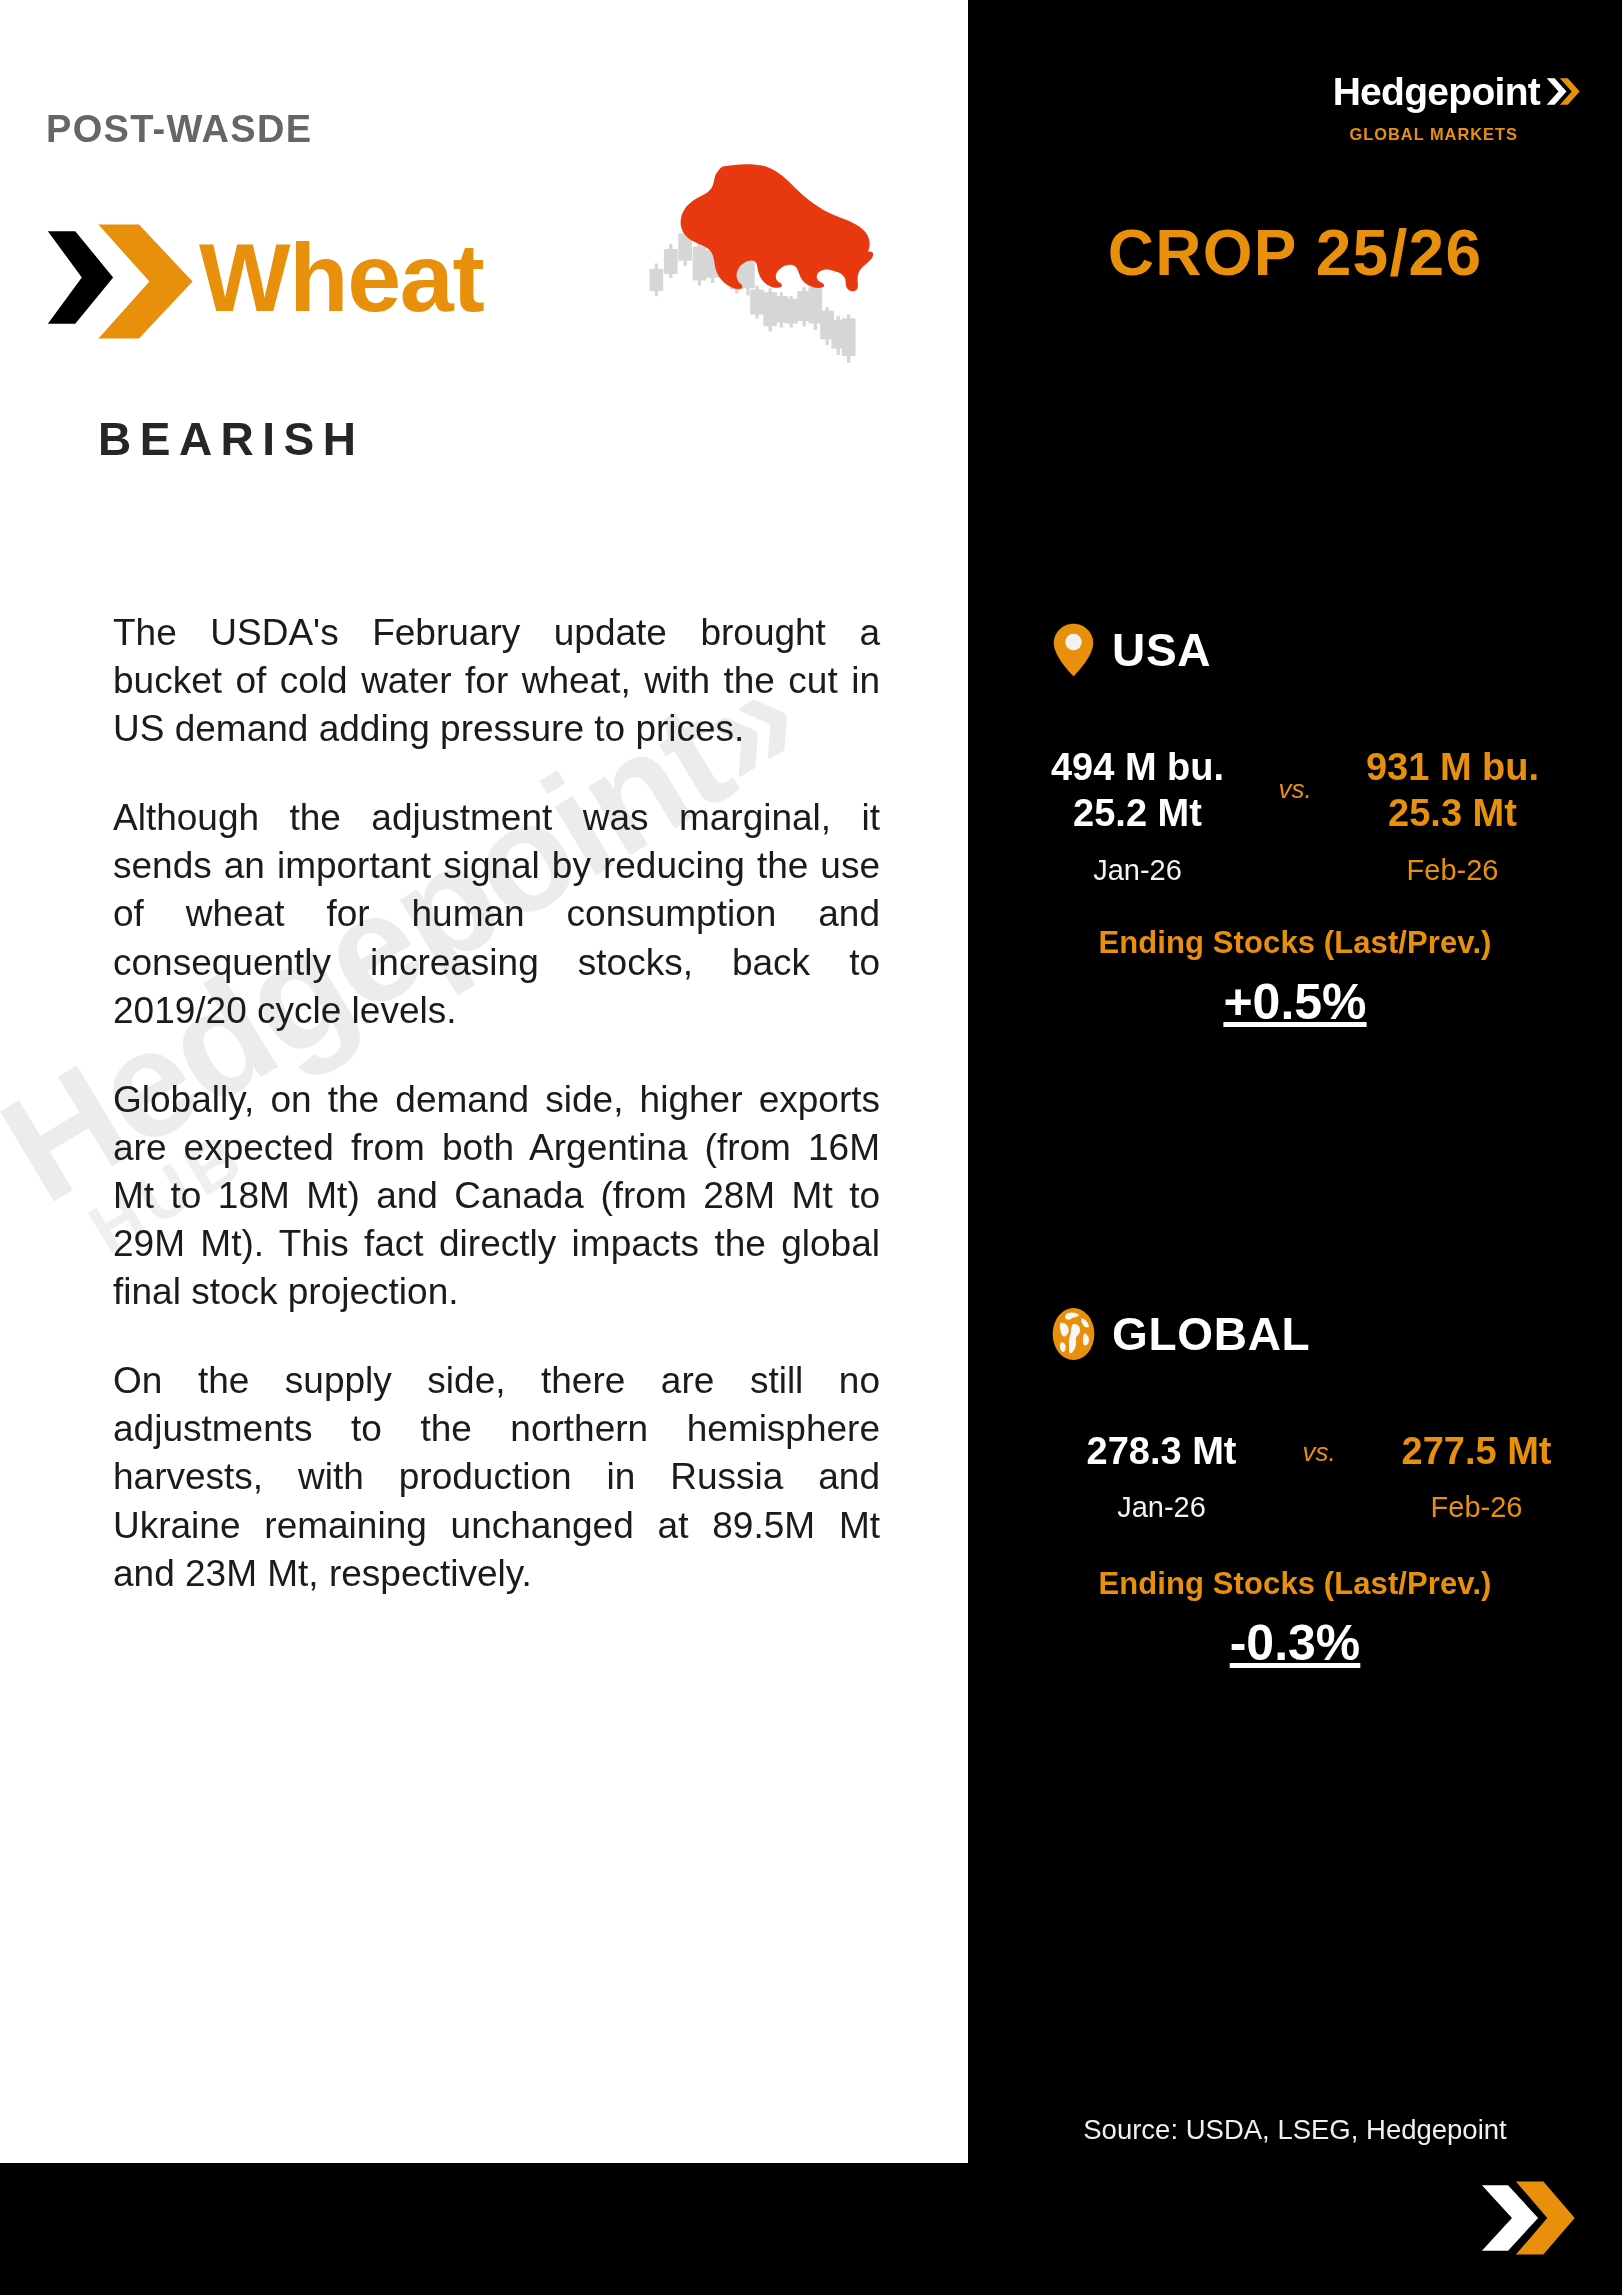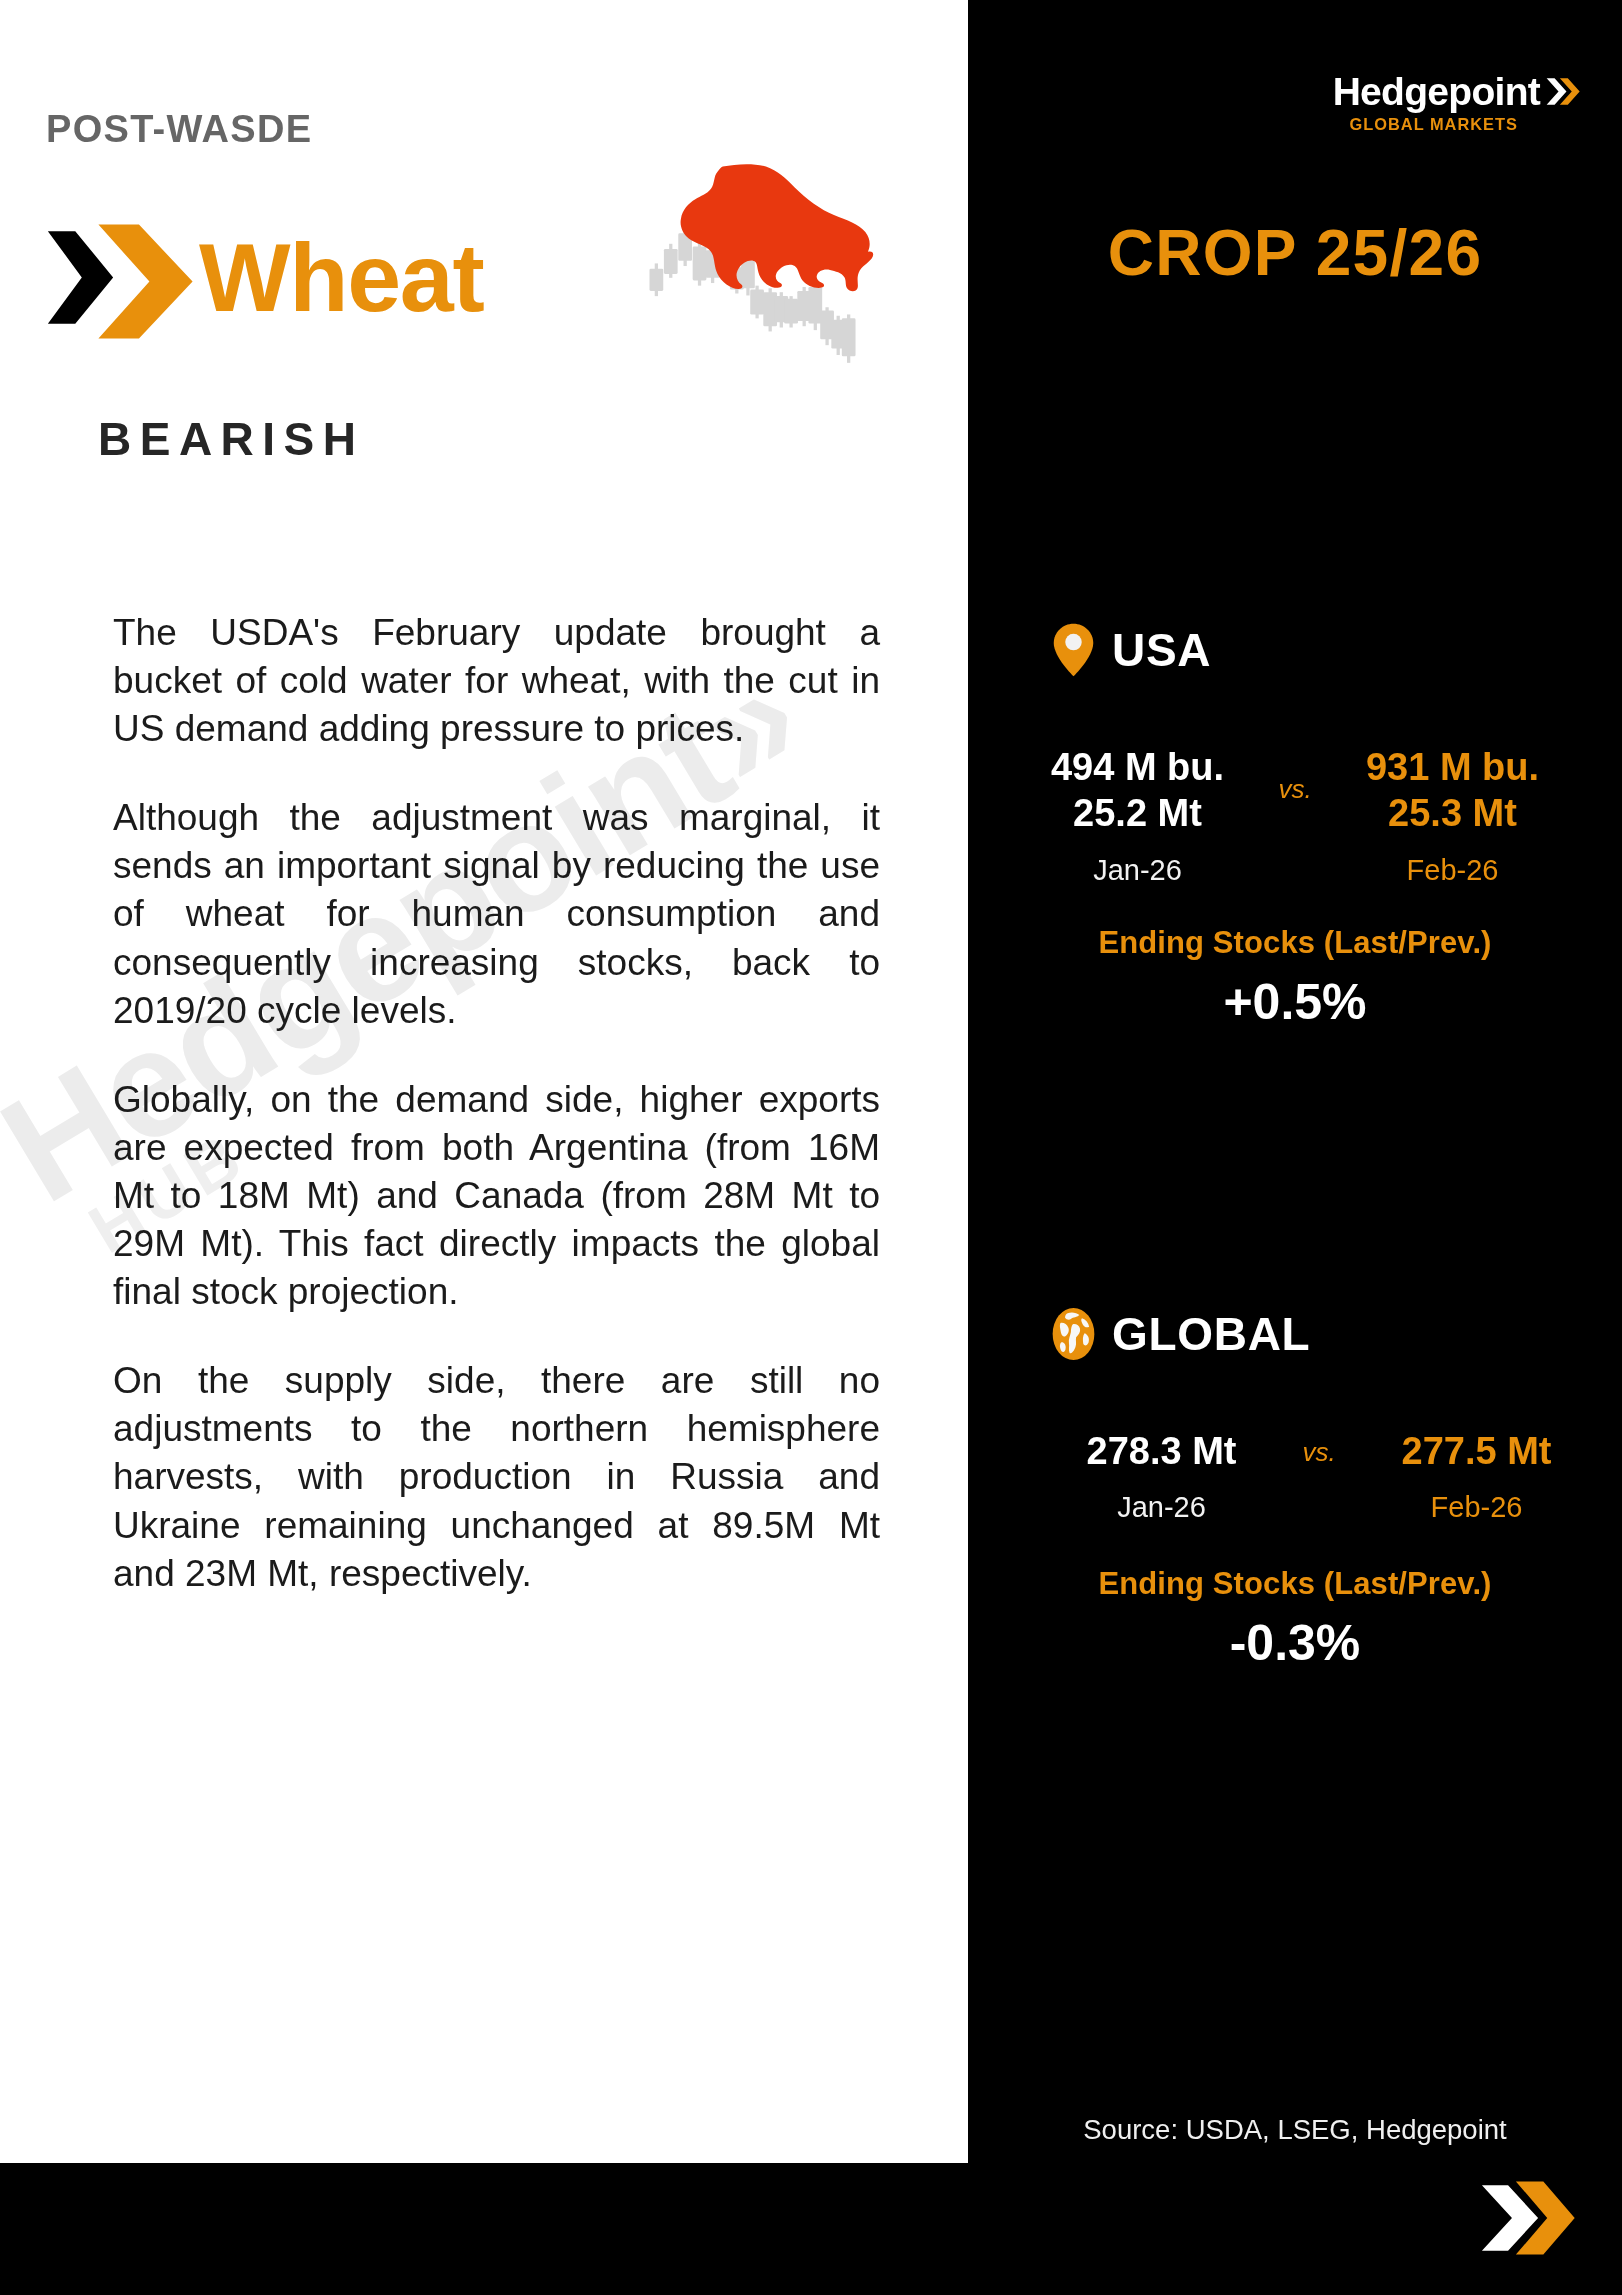--- a/index.html
+++ b/index.html
@@ -54,21 +54,21 @@
   #right-panel{position:absolute;left:968px;top:0;width:654px;height:2295px;
                background:#000;}
 
   
   #brand{position:absolute;right:41px;top:72px;text-align:right;}
   #brand-row{display:flex;align-items:center;justify-content:flex-end;}
   #brand-name{font-size:39px;font-weight:700;color:#ffffff;letter-spacing:-0.7px;
               line-height:1;}
   #brand-chevs{margin-left:3.9px;display:flex;align-items:center;}
   #brand-sub{font-size:16.4px;font-weight:700;color:#E8900C;letter-spacing:1px;
-             margin-top:4px;margin-right:63px;}
+             margin-top:14px;margin-right:63px;}
 
   
   #crop-title{position:absolute;left:0;right:0;top:216px;text-align:center;
               font-size:64px;font-weight:700;color:#E8900C;letter-spacing:1.3px;}
 
   
   .region{position:absolute;left:0;right:0;}
   #region-usa{top:620px;}
   #region-global{top:1304px;}
 
@@ -84,21 +84,21 @@
   .cmp-col.last .cmp-val{color:#E8900C;}
   .cmp-date{font-size:29px;font-weight:400;margin-top:17px;}
   .cmp-col.prev .cmp-date{color:#f2f2f2;}
   .cmp-col.last .cmp-date{color:#E8900C;}
   .cmp-vs{font-size:26px;font-style:italic;color:#E8900C;width:79px;text-align:center;
           margin-top:30px;}
 
   .stock-label{text-align:center;font-size:31px;font-weight:700;color:#E8900C;
                margin-top:38px;letter-spacing:0.1px;}
   .stock-delta{text-align:center;font-size:50px;font-weight:700;color:#ffffff;
-               margin-top:11.8px;}
+               margin-top:11.8px;text-decoration:underline;}
 
   
   #region-global .cmp{padding-left:48px;}
   #region-global .cmp-vs{margin-top:9.2px;}
   #region-global .stock-label{margin-top:42px;}
 
   
   #source{position:absolute;left:0;right:0;top:2114px;text-align:center;
           font-size:27.5px;color:#f0f0f0;font-weight:400;}
 

